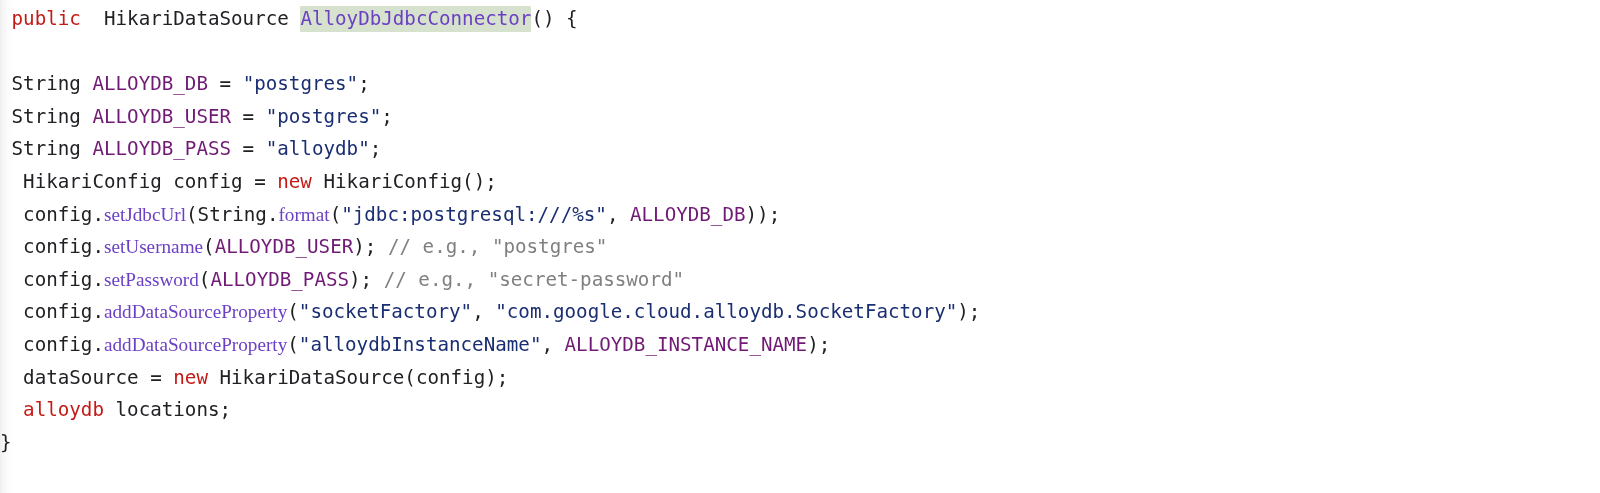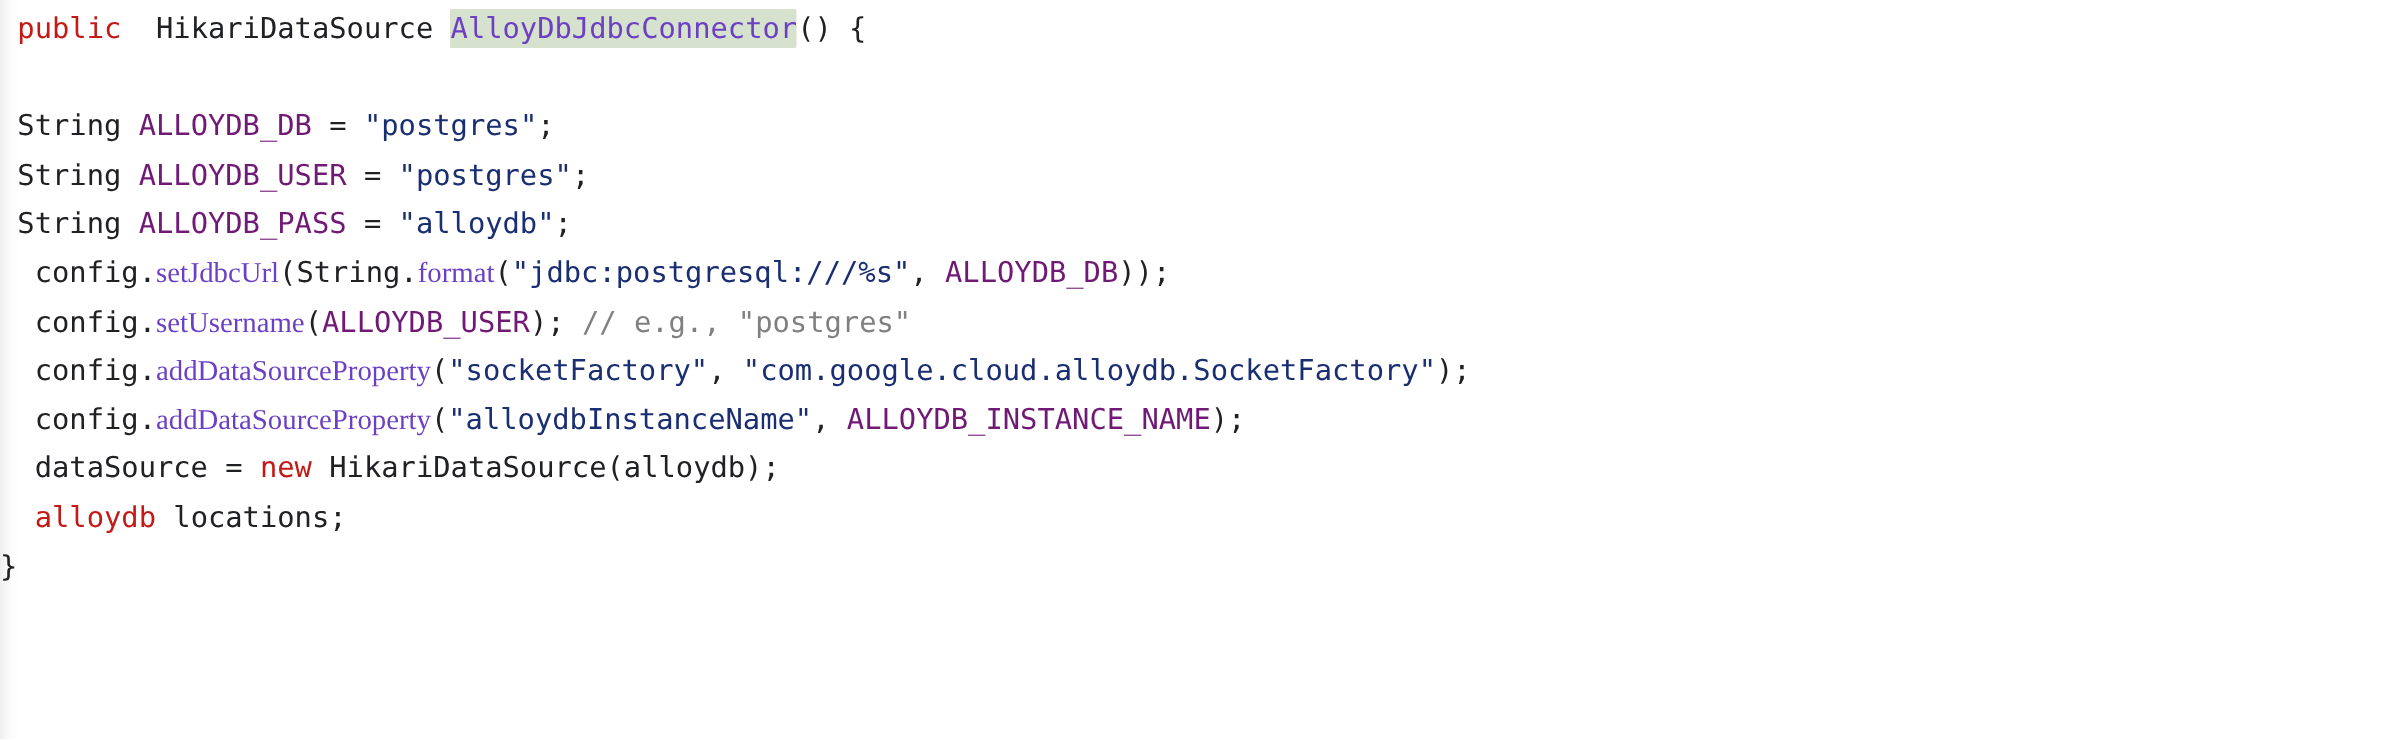--- a/index.html
+++ b/index.html
@@ -79,21 +79,23 @@
 <body>
 
 <div id="code-block">
   <div class="left-scroll-shadow"></div>
   <div class="code-lines">
       <div class="code-line"><span class="tok t-plain"> </span><span class="tok t-keyword">public</span><span class="tok t-plain">  </span><span class="tok t-plain">HikariDataSource </span><span class="tok hl-name">AlloyDbJdbcConnector</span><span class="tok t-plain">() {</span></div>
       <div class="code-line"><span class="tok t-plain"> </span></div>
       <div class="code-line"><span class="tok t-plain"> </span><span class="tok t-plain">String </span><span class="tok t-const">ALLOYDB_DB</span><span class="tok t-plain"> = </span><span class="tok t-string">"postgres"</span><span class="tok t-plain">;</span></div>
       <div class="code-line"><span class="tok t-plain"> </span><span class="tok t-plain">String </span><span class="tok t-const">ALLOYDB_USER</span><span class="tok t-plain"> = </span><span class="tok t-string">"postgres"</span><span class="tok t-plain">;</span></div>
       <div class="code-line"><span class="tok t-plain"> </span><span class="tok t-plain">String </span><span class="tok t-const">ALLOYDB_PASS</span><span class="tok t-plain"> = </span><span class="tok t-string">"alloydb"</span><span class="tok t-plain">;</span></div>
+      <div class="code-line"><span class="tok t-plain">  </span><span class="tok t-plain">HikariConfig config = </span><span class="tok t-keyword">new</span><span class="tok t-plain"> HikariConfig();</span></div>
       <div class="code-line"><span class="tok t-plain">  </span><span class="tok t-plain">config.</span><span class="tok t-method">setJdbcUrl</span><span class="tok t-plain">(String.</span><span class="tok t-method">format</span><span class="tok t-plain">(</span><span class="tok t-string">"jdbc:postgresql:///%s"</span><span class="tok t-plain">, </span><span class="tok t-const">ALLOYDB_DB</span><span class="tok t-plain">));</span></div>
       <div class="code-line"><span class="tok t-plain">  </span><span class="tok t-plain">config.</span><span class="tok t-method">setUsername</span><span class="tok t-plain">(</span><span class="tok t-const">ALLOYDB_USER</span><span class="tok t-plain">); </span><span class="tok t-comment">// e.g., "postgres"</span></div>
+      <div class="code-line"><span class="tok t-plain">  </span><span class="tok t-plain">config.</span><span class="tok t-method">setPassword</span><span class="tok t-plain">(</span><span class="tok t-const">ALLOYDB_PASS</span><span class="tok t-plain">); </span><span class="tok t-comment">// e.g., "secret-password"</span></div>
       <div class="code-line"><span class="tok t-plain">  </span><span class="tok t-plain">config.</span><span class="tok t-method">addDataSourceProperty</span><span class="tok t-plain">(</span><span class="tok t-string">"socketFactory"</span><span class="tok t-plain">, </span><span class="tok t-string">"com.google.cloud.alloydb.SocketFactory"</span><span class="tok t-plain">);</span></div>
       <div class="code-line"><span class="tok t-plain">  </span><span class="tok t-plain">config.</span><span class="tok t-method">addDataSourceProperty</span><span class="tok t-plain">(</span><span class="tok t-string">"alloydbInstanceName"</span><span class="tok t-plain">, </span><span class="tok t-const">ALLOYDB_INSTANCE_NAME</span><span class="tok t-plain">);</span></div>
-      <div class="code-line"><span class="tok t-plain">  </span><span class="tok t-plain">dataSource = </span><span class="tok t-keyword">new</span><span class="tok t-plain"> HikariDataSource(alloydb);</span></div>
+      <div class="code-line"><span class="tok t-plain">  </span><span class="tok t-plain">dataSource = </span><span class="tok t-keyword">new</span><span class="tok t-plain"> HikariDataSource(config);</span></div>
       <div class="code-line"><span class="tok t-plain">  </span><span class="tok t-keyword">alloydb</span><span class="tok t-plain"> locations;</span></div>
       <div class="code-line"><span class="tok t-plain">}</span></div>
     </div>
 </div>
 
 </body></html>

